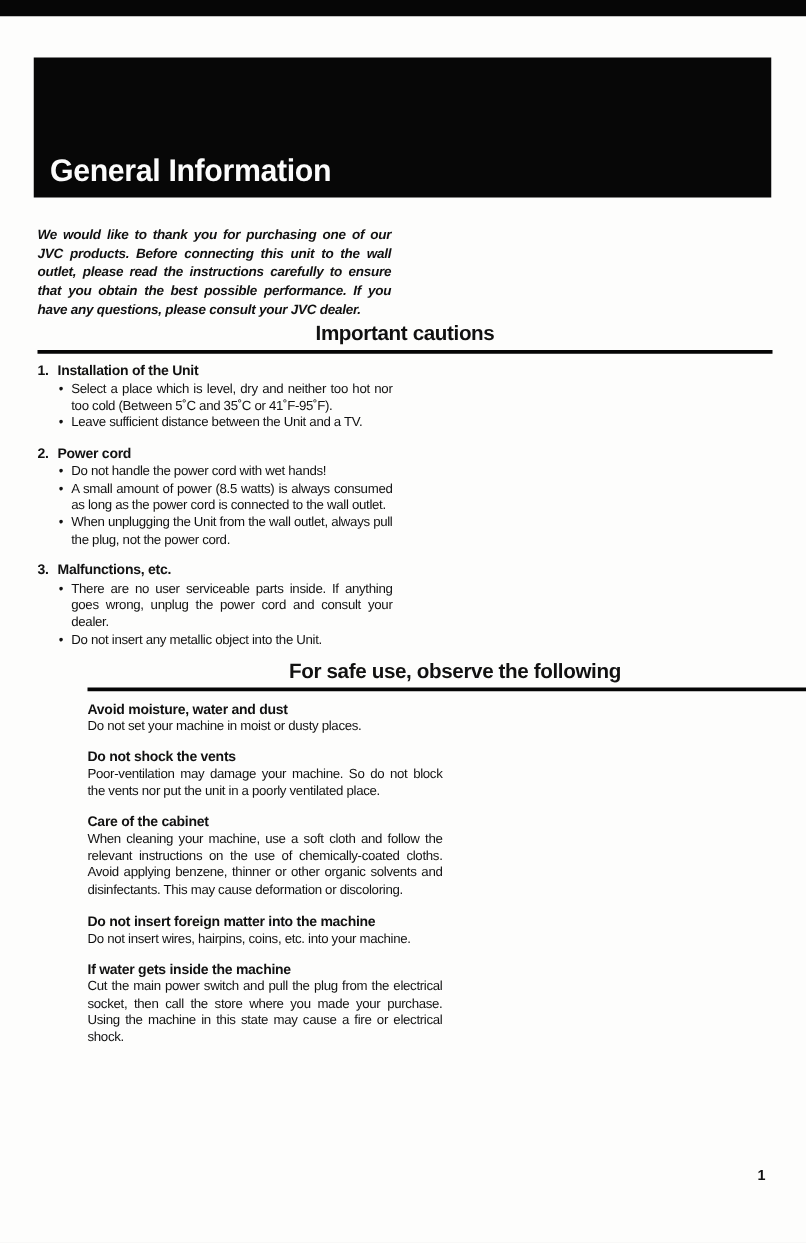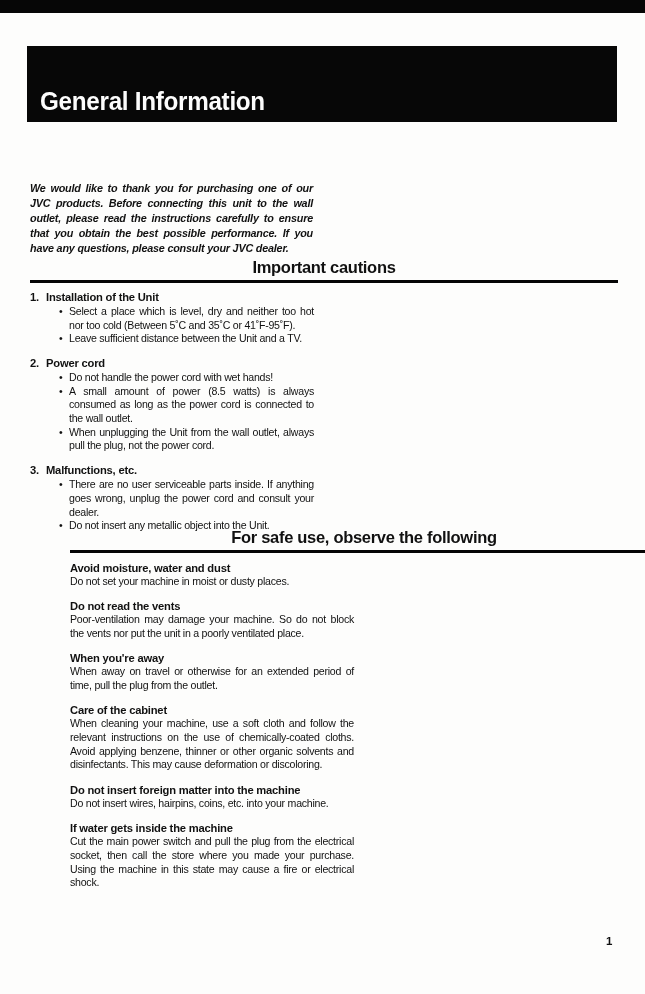--- a/index.html
+++ b/index.html
@@ -15,21 +15,21 @@
     overflow: hidden;
     color: #111;
   }
   .scan-strip {
     position: absolute; top: 0; left: 0;
     width: 645px; height: 13px;
     background: #060606;
   }
   .banner {
     position: absolute; top: 46px; left: 27px;
-    width: 590px; height: 76px;
+    width: 590px; height: 112px;
     background: #070707;
     display: flex; align-items: flex-end;
     box-sizing: border-box;
     padding: 0 0 6px 13px;
   }
   .banner h1 {
     margin: 0;
     color: #fcfcfc;
     font-size: 25px;
     font-weight: bold;
@@ -74,21 +74,20 @@
     margin: 1px 0 0 0;
     padding: 0 0 0 27px;
     list-style: none;
   }
   .caution-bullets li {
     position: relative;
     font-size: 10.6px;
     line-height: 13.6px;
     letter-spacing: -0.25px;
     text-align: justify;
-    margin-left: 12px;
   }
   .caution-bullets li::before {
     content: "\2022";
     position: absolute;
     left: -10px;
     top: 0;
   }
 
   .sub { width: 284px; margin-bottom: 11px; }
   .sub h3 {
@@ -168,28 +167,24 @@
     <h2>For safe use, observe the following</h2>
     <div class="rule"></div>
 
     <div class="sub">
       <h3>Avoid moisture, water and dust</h3>
       <p>Do not set your machine in moist or dusty places.</p>
     </div>
 
 
     <div class="sub">
-      <h3>Do not read the vents</h3>
+      <h3>Do not shock the vents</h3>
       <p>Poor-ventilation may damage your machine. So do not block the vents nor put the unit in a poorly ventilated place.</p>
     </div>
 
-    <div class="sub">
-      <h3>When you're away</h3>
-      <p>When away on travel or otherwise for an extended period of time, pull the plug from the outlet.</p>
-    </div>
 
     <div class="sub">
       <h3>Care of the cabinet</h3>
       <p>When cleaning your machine, use a soft cloth and follow the relevant instructions on the use of chemically-coated cloths. Avoid applying benzene, thinner or other organic solvents and disinfectants. This may cause deformation or discoloring.</p>
     </div>
 
     <div class="sub">
       <h3>Do not insert foreign matter into the machine</h3>
       <p>Do not insert wires, hairpins, coins, etc. into your machine.</p>
     </div>

